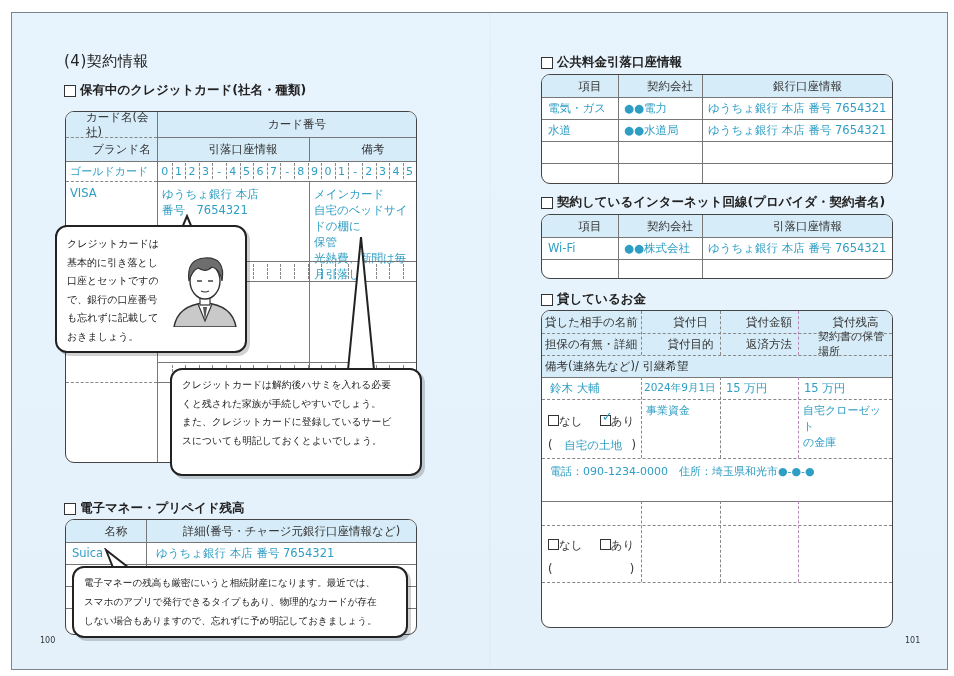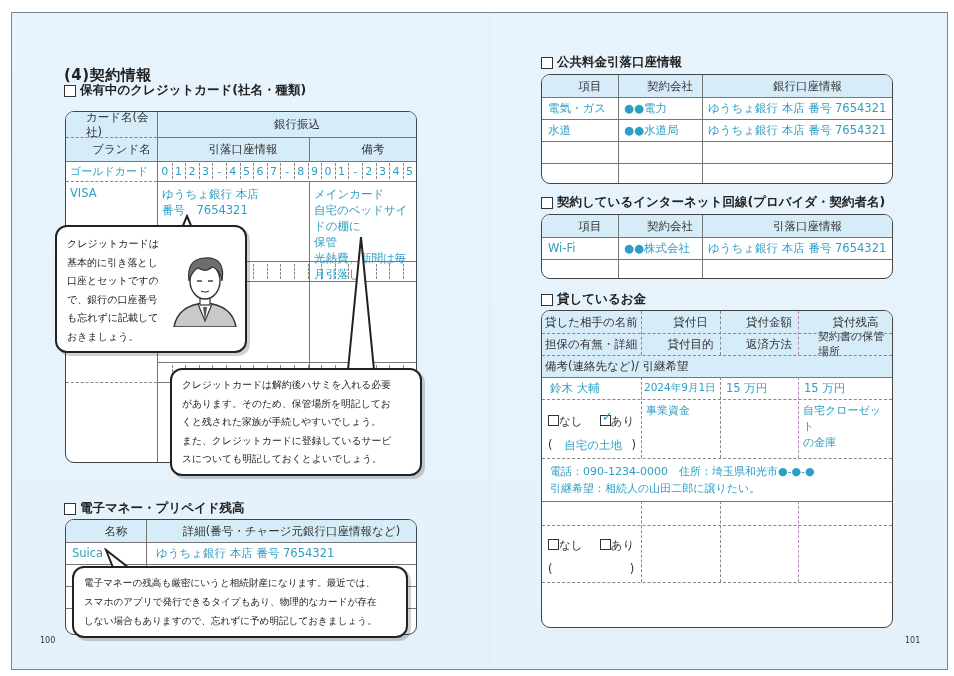--- a/index.html
+++ b/index.html
@@ -45,31 +45,31 @@
   .tail { position: absolute; }
   .page-num { position: absolute; font-size: 8px; color: #333; }
 </style>
 </head>
 <body>
 
 <div class="spread">
   <div class="gutter"></div>
 </div>
 
-<div class="abs h-main" style="left:64px;top:66px;font-weight:bold;">(4)契約情報</div>
+<div class="abs h-main" style="left:64px;top:52px;">(4)契約情報</div>
 
 <div class="abs h-sec" style="left:64px;top:82px;">
   <span class="cb"></span>
   <span>保有中のクレジットカード(社名・種類)</span>
 </div>
 
 <div class="tbl" style="left:65px;top:102px;width:352px;height:352px;margin-top:9px;">
   <div class="hdr abs" style="left:0;top:0;width:100%;height:49px;"></div>
   <div class="cell center lbl" style="left:0;top:0;width:91px;height:25px;">カード名(会社)</div>
-  <div class="cell center lbl" style="left:91px;top:0;width:260px;height:25px;">銀行振込</div>
+  <div class="cell center lbl" style="left:91px;top:0;width:260px;height:25px;">カード番号</div>
   <div class="cell center lbl" style="left:0;top:25px;width:91px;height:24px;">ブランド名</div>
   <div class="cell center lbl" style="left:91px;top:25px;width:152px;height:24px;">引落口座情報</div>
   <div class="cell center lbl" style="left:243px;top:25px;width:108px;height:24px;">備考</div>
 
   <div class="hd" style="left:0;top:25px;width:91px;"></div>
   <div class="hl" style="left:91px;top:25px;width:261px;"></div>
   <div class="hl" style="left:0;top:49px;width:100%;"></div>
   <div class="vl" style="left:91px;top:0;height:100%;"></div>
   <div class="vl" style="left:243px;top:25px;height:24px;"></div>
 
@@ -202,21 +202,20 @@
   <line x1="36" y1="30" x2="41" y2="30" stroke="#333" stroke-width="1.4"></line>
   <path d="M29,40 Q33,42 37,40" fill="none" stroke="#333" stroke-width="1.1"></path>
 </svg>
 
 <svg class="tail" style="left:344px;top:235px;" width="40" height="136">
   <polygon points="4,135 17,2 30,135" fill="#fff" stroke="#222" stroke-width="2"></polygon>
   <line x1="2" y1="135" x2="34" y2="135" stroke="#fff" stroke-width="3"></line>
 </svg>
 <div class="bubble" style="left:170px;top:368px;width:252px;height:108px;padding:6px 10px;font-size:9.8px;line-height:18.5px;">
   <div>クレジットカードは解約後ハサミを入れる必要</div>
-  <div>があります。そのため、保管場所を明記してお</div>
   <div>くと残された家族が手続しやすいでしょう。</div>
   <div>また、クレジットカードに登録しているサービ</div>
   <div>スについても明記しておくとよいでしょう。</div>
 </div>
 
 <div class="abs h-sec" style="left:64px;top:500px;text-align:center;">
   <span class="cb"></span>
   <span>電子マネー・プリペイド残高</span>
 </div>
 <div class="tbl" style="left:65px;top:519px;width:352px;height:116px;">
@@ -330,21 +329,20 @@
     <div>自宅クローゼット</div>
     <div>の金庫</div>
   </div>
   <div class="vd" style="left:99px;top:66px;height:81px;"></div>
   <div class="vd" style="left:178px;top:66px;height:81px;"></div>
   <div class="vd pink" style="left:256px;top:66px;height:81px;"></div>
   <div class="hd" style="left:0;top:147px;width:100%;"></div>
 
   <div class="abs val" style="left:8px;top:152px;font-size:11px;line-height:17px;">
     <div>電話：090-1234-0000　住所：埼玉県和光市●-●-●</div>
-    <div>引継希望：相続人の山田二郎に譲りたい。</div>
   </div>
   <div class="hl" style="left:0;top:190px;width:100%;"></div>
 
   <div class="hd" style="left:0;top:214px;width:100%;"></div>
   <div class="vd" style="left:99px;top:190px;height:81px;"></div>
   <div class="vd" style="left:178px;top:190px;height:81px;"></div>
   <div class="vd pink" style="left:256px;top:190px;height:81px;"></div>
   <div class="abs" style="left:6px;top:222px;font-size:11.5px;line-height:24px;color:#333;">
     <div>
       <span style="display:inline-block;width:11px;height:11px;border:1.2px solid #333;vertical-align:-1px;"></span><span>なし</span>

